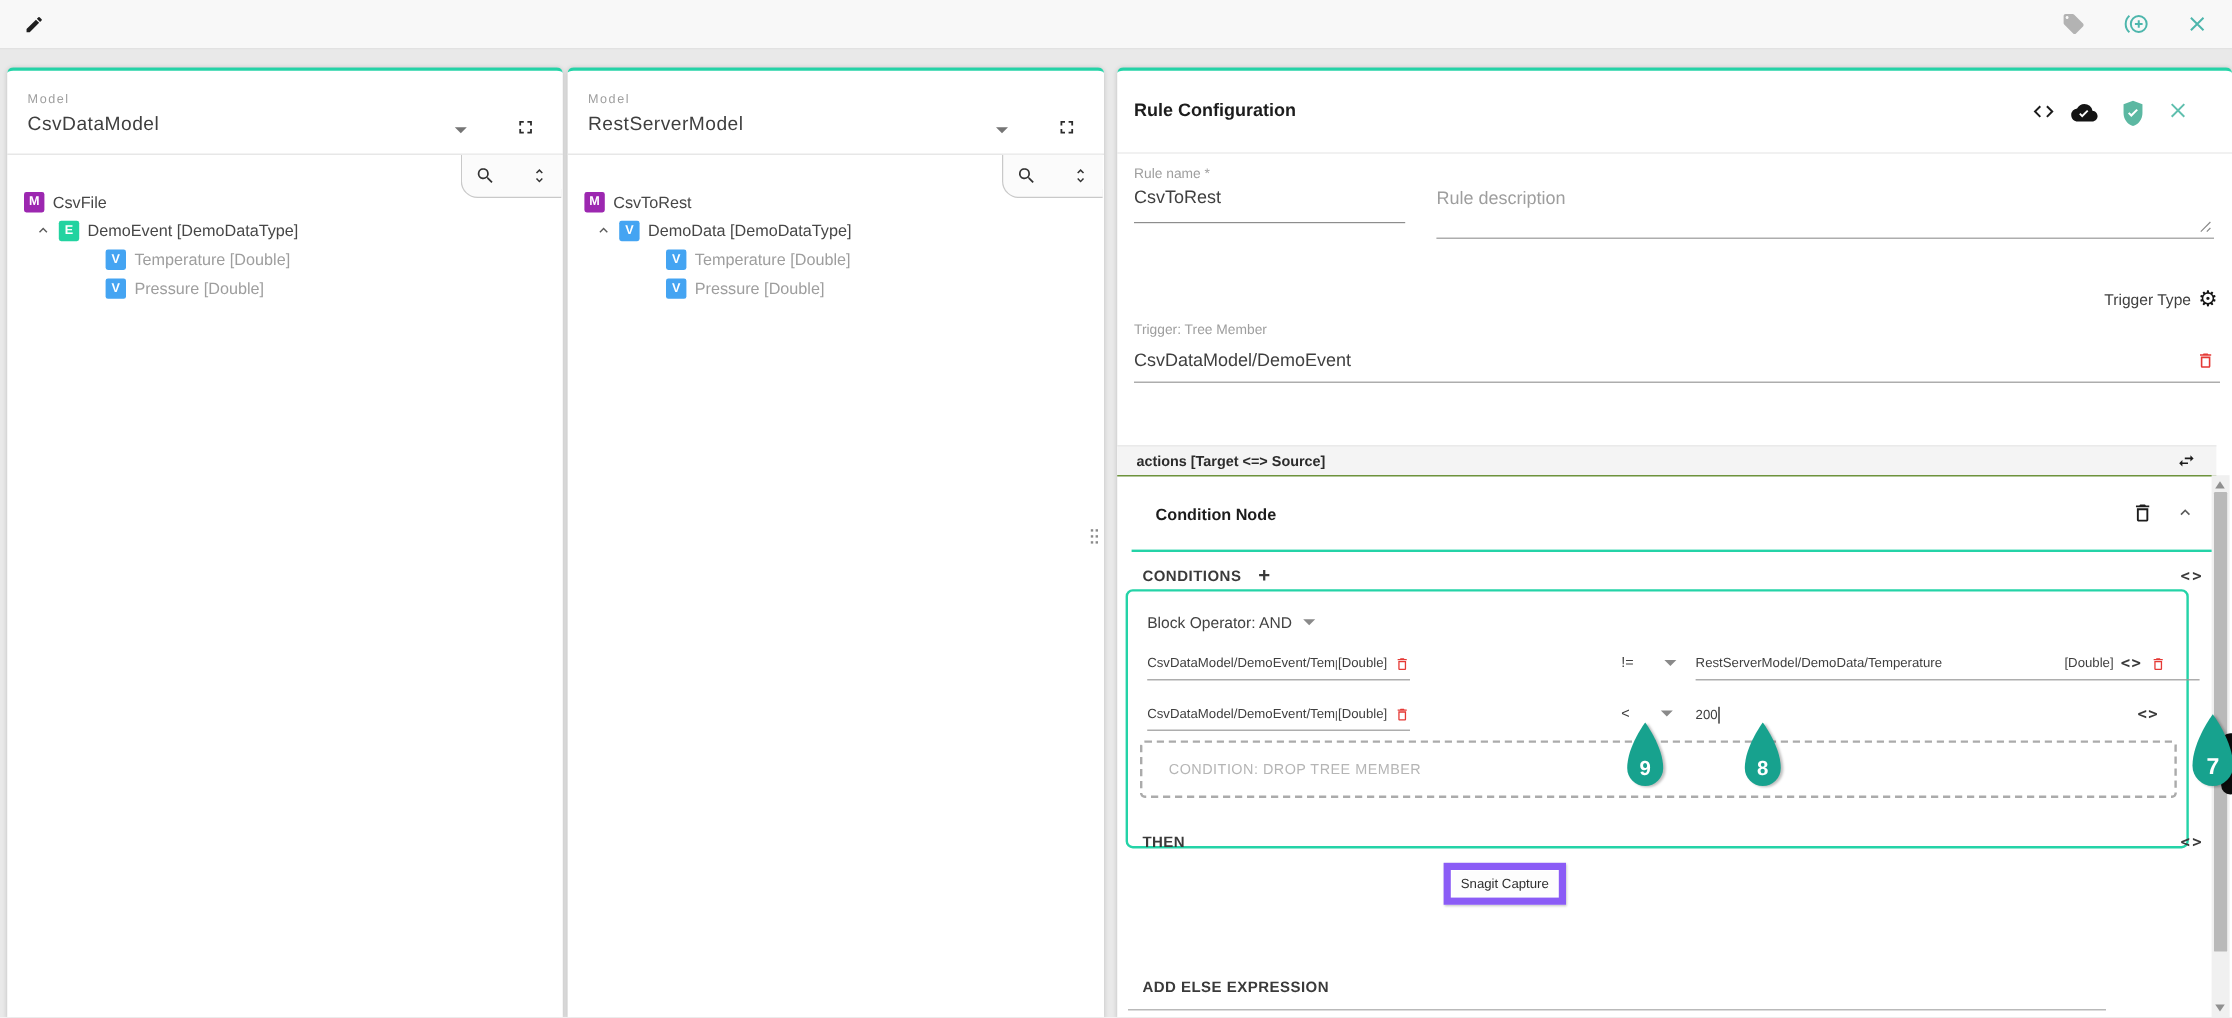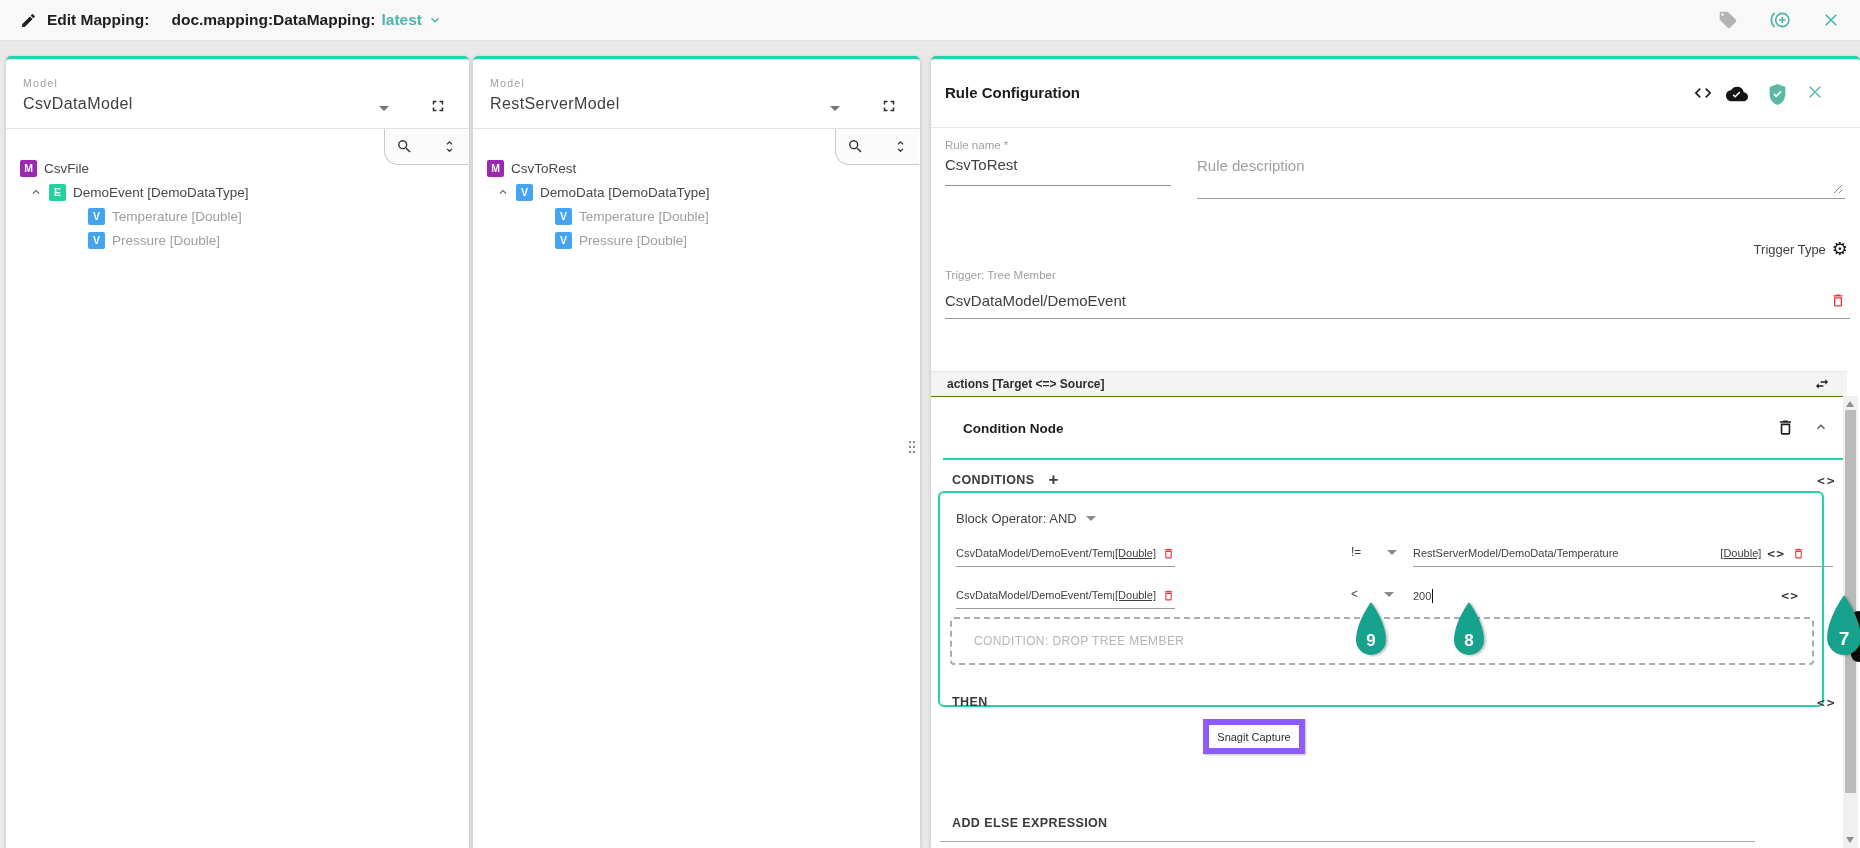--- a/index.html
+++ b/index.html
@@ -58,21 +58,21 @@
   .sect-label{font-size:12.5px;font-weight:600;color:#3a3a3a;letter-spacing:.4px;}
   .conditions-row{position:absolute;top:414px;left:21px;display:flex;align-items:center;gap:14px;}
   .plus{font-size:17px;font-weight:bold;color:#3a3a3a;cursor:pointer;line-height:14px;}
   .code-ic{font-size:13px;font-weight:bold;color:#3a3a3a;letter-spacing:2px;cursor:pointer;font-family:"DejaVu Sans Mono",monospace;}
   .cond-box{position:absolute;top:432px;left:7px;width:886px;height:216px;border:2px solid #24d3a7;
             border-radius:6px;box-sizing:border-box;background:#fff;}
   .block-op{position:absolute;top:18px;left:16px;font-size:13px;color:#424242;display:flex;align-items:center;gap:9px;cursor:pointer;}
   .cfield{position:absolute;display:flex;align-items:center;border-bottom:1px solid #9a9a9a;
           font-size:11px;color:#3f3f3f;height:27px;box-sizing:border-box;}
   .cfield .path{flex:1;white-space:nowrap;overflow:hidden;}
-  .cfield .dtype{margin:0 6px 0 1px;white-space:nowrap;text-decoration:underline;}
+  .cfield .dtype{margin:0 6px 0 1px;white-space:nowrap;}
   .cf-left{left:16px;width:219px;}
   .cf-right{left:473px;width:420px;padding-right:28px;}
   .r1{top:47px;} .r2{top:89px;}
   .op-cell{position:absolute;left:411px;font-size:12px;color:#3f3f3f;display:flex;align-items:center;gap:26px;cursor:pointer;}
   .op1{top:52px;} .op2{top:94px;}
   .op-caret{width:0;height:0;border-left:5px solid transparent;border-right:5px solid transparent;border-top:5px solid #8a8a8a;}
   .cursor-bar{display:inline-block;width:1px;height:14px;background:#111;margin-left:1px;vertical-align:middle;}
   .dropzone{position:absolute;left:10px;right:8px;border:2px dashed #ababab;border-radius:4px;
             display:flex;align-items:center;padding-left:22px;color:#b5b5b5;font-size:12px;letter-spacing:.4px;box-sizing:border-box;}
   .dz-cond{top:124px;height:48px;align-items:center;}
@@ -106,28 +106,20 @@
 <body>
 
 <div class="page">
 
   <div class="topbar">
     <span>
       <svg width="17" height="17" viewBox="0 0 24 24" fill="#1f1f1f">
           <path d="M3 17.25V21h3.75L17.81 9.94l-3.75-3.75L3 17.25zM20.71 7.04a1 1 0 0 0 0-1.41l-2.34-2.34a1 1 0 0 0-1.41 0l-1.83 1.83 3.75 3.75 1.83-1.83z"></path>
         </svg>
     </span>
-    <span class="title">
-      <span class="edit-label">Edit Mapping:</span>
-      <span>doc.mapping:DataMapping:</span>
-        <span class="version">latest</span>
-      <svg width="14" height="14" viewBox="0 0 24 24" fill="none" stroke="#4db6ac" stroke-width="2.4">
-          <path d="M6 9l6 6 6-6"></path>
-        </svg>
-    </span>
     <div class="topbar-icons">
       <span>
         <svg width="20" height="20" viewBox="0 0 24 24" fill="#b3b3b3">
             <path d="M21.41 11.58l-9-9C12.05 2.22 11.55 2 11 2H4c-1.1 0-2 .9-2 2v7c0 .55.22 1.05.59 1.42l9 9c.36.36.86.58 1.41.58.55 0 1.05-.22 1.41-.59l7-7c.37-.36.59-.86.59-1.41 0-.55-.23-1.06-.59-1.42zM5.5 7C4.67 7 4 6.33 4 5.5S4.67 4 5.5 4 7 4.67 7 5.5 6.33 7 5.5 7z"></path>
           </svg>
       </span>
       <span>
         <svg width="24" height="22" viewBox="0 0 26 24" fill="none" stroke="#4db6ac" stroke-width="1.8">
           <path d="M7 4.5a10 10 0 0 0 0 15"></path>
             <circle cx="15.5" cy="12" r="7.2"></circle>

